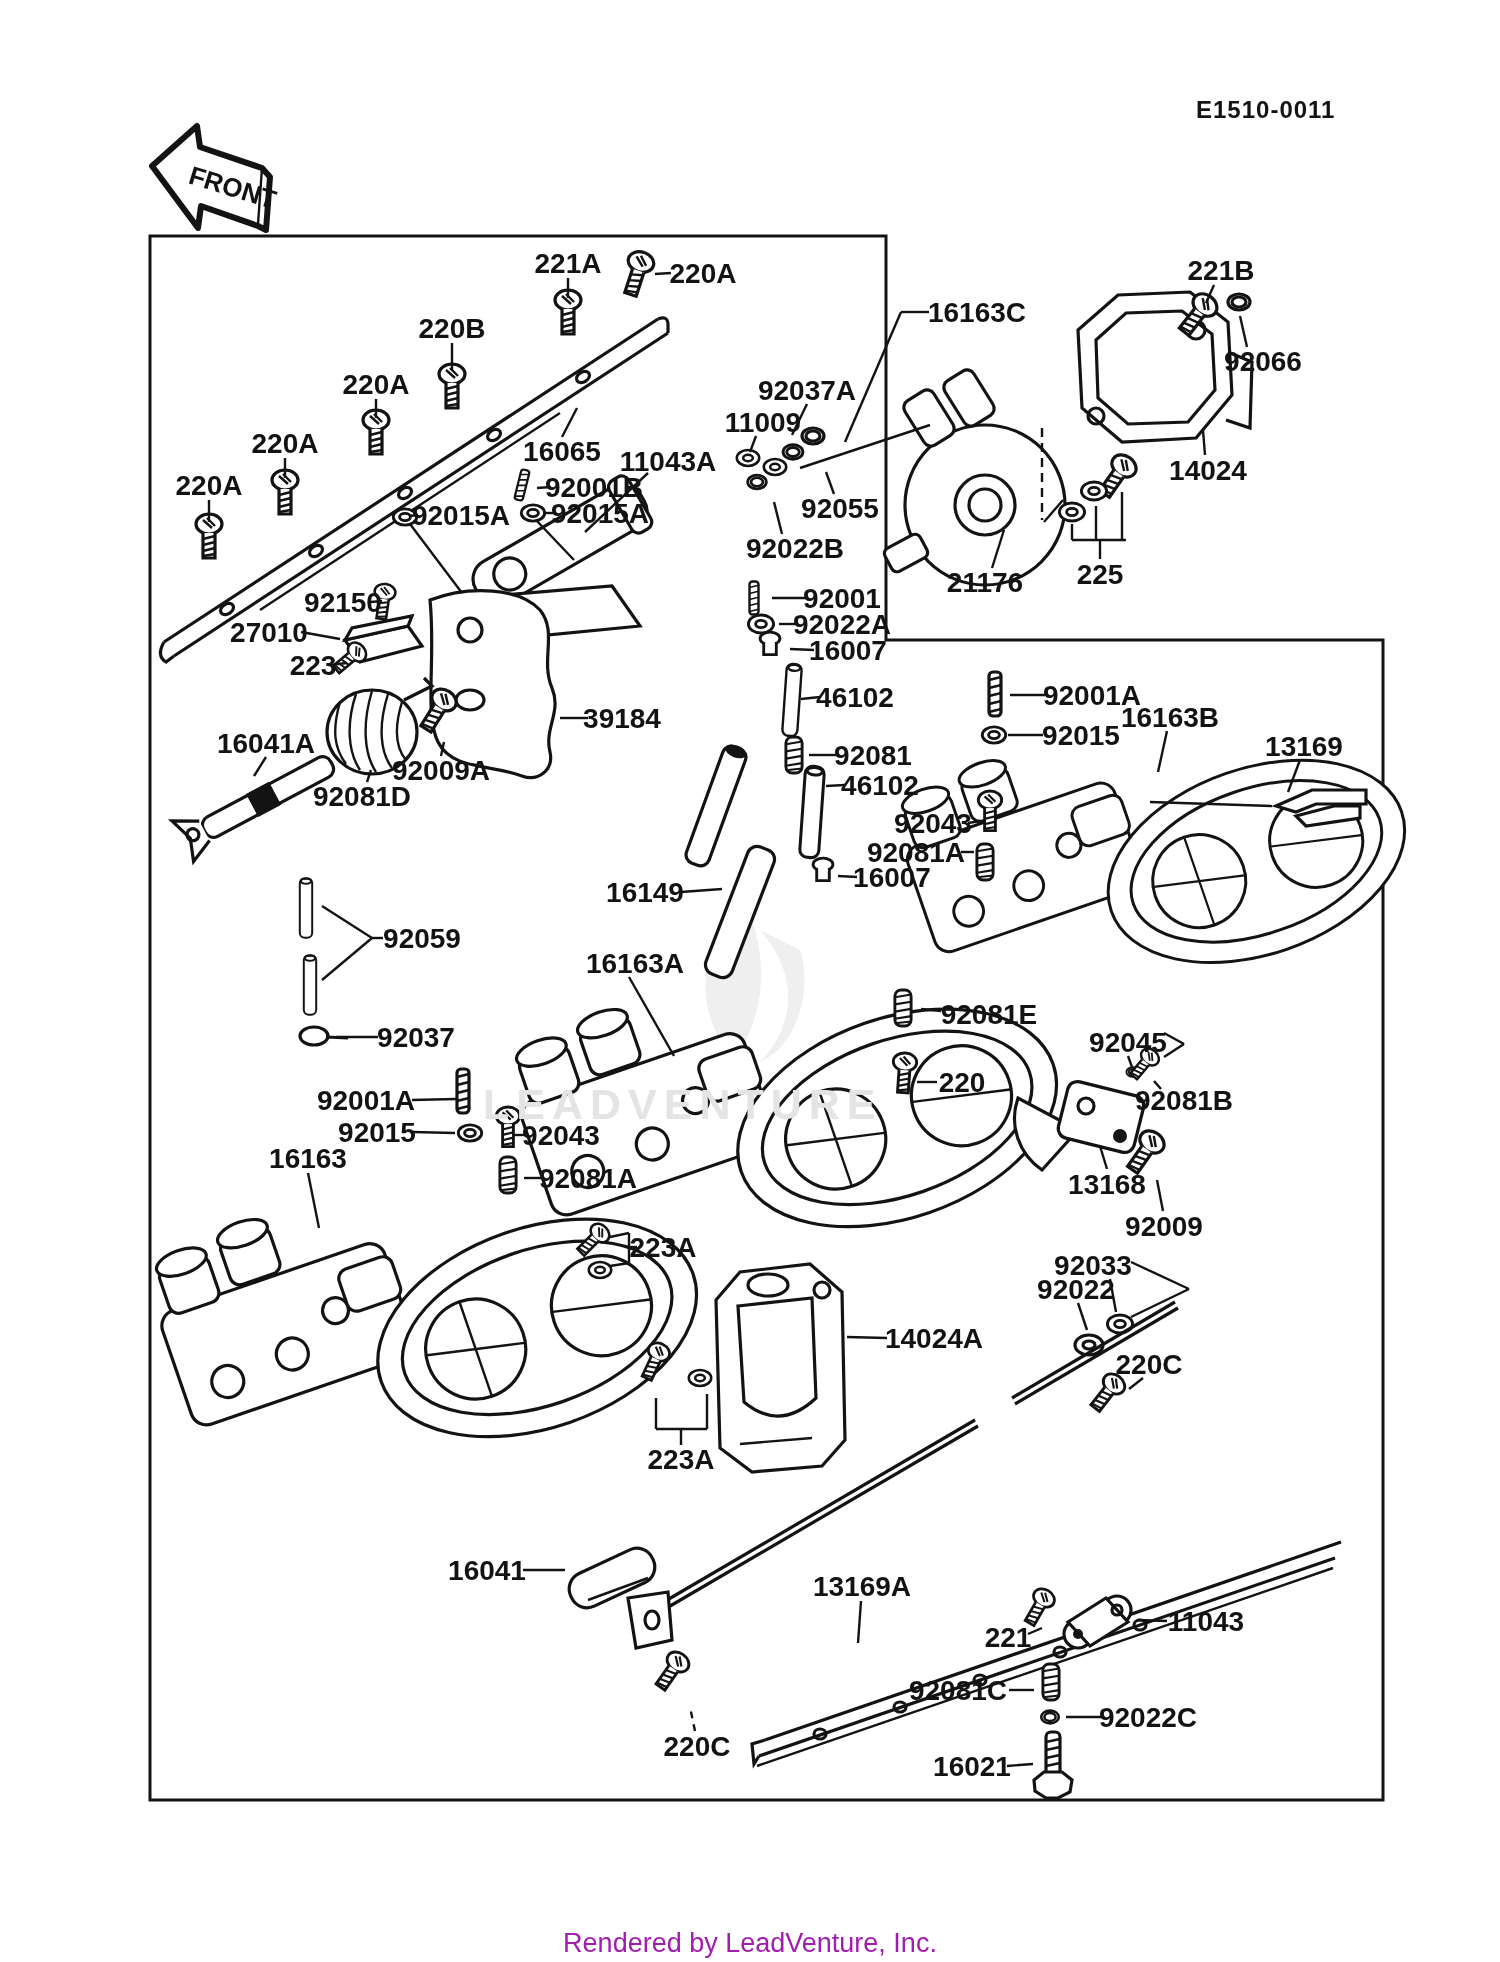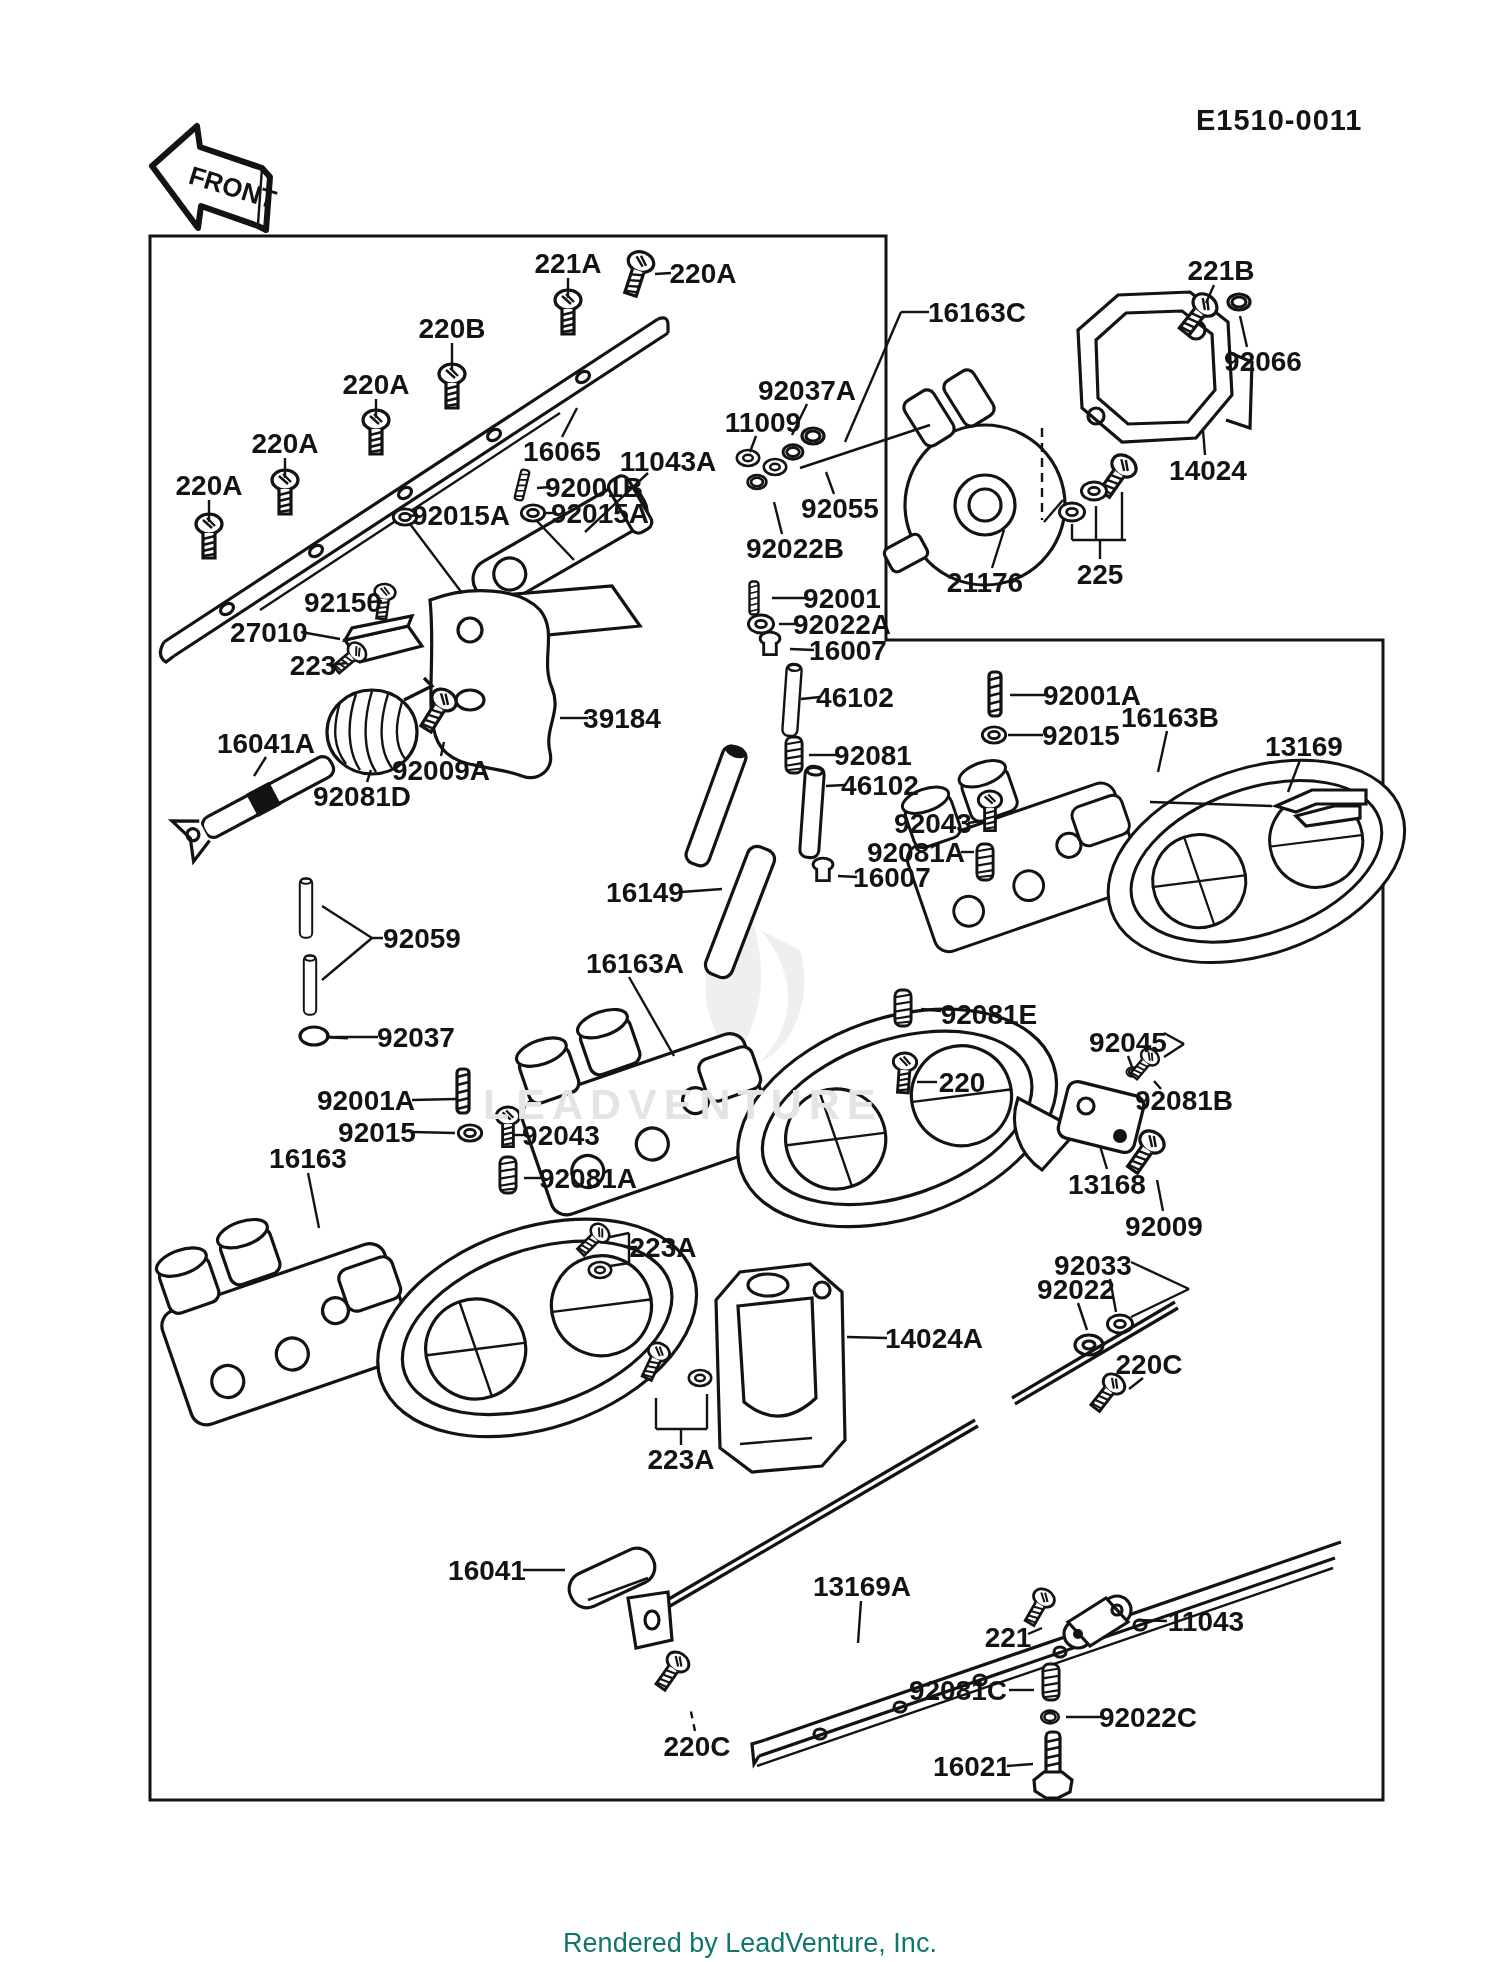--- a/index.html
+++ b/index.html
@@ -1,20 +1,20 @@
 <!DOCTYPE html>
 <html><head>
 <meta charset="utf-8">
 <style>
   html,body{margin:0;padding:0;background:#fff}
   body{width:1500px;height:1962px;position:relative;font-family:"Liberation Sans",sans-serif;overflow:hidden}
   .abs{position:absolute}
-  #plate-code{left:1196px;top:104px;font-size:29px;font-weight:bold;color:#141414;letter-spacing:1px}
+  #plate-code{left:1196px;top:96px;font-size:24px;font-weight:bold;color:#141414;letter-spacing:1px}
   #watermark{left:483px;top:1080px;font-size:43px;font-weight:bold;letter-spacing:7px;color:#e4e4e4;user-select:none}
-  #footer-credit{left:0;top:1928px;width:1500px;text-align:center;font-size:27px;color:#0f766e;font-stretch:condensed}
+  #footer-credit{left:0;top:1928px;width:1500px;text-align:center;font-size:27px;color:#a21caf;font-stretch:condensed}
   svg{position:absolute;left:0;top:0}
   .plabel{font-family:"Liberation Sans",sans-serif;font-weight:bold;font-size:28px;fill:#131313;text-anchor:middle}
   .ln{stroke:#131313;stroke-width:2.4;fill:none}
   .pt{stroke:#131313;stroke-width:3.2;fill:#fff}
   .ptn{stroke:#131313;stroke-width:3.2;fill:none}
   .thin{stroke:#131313;stroke-width:2.4;fill:none}
 </style>
 </head>
 <body>
 

